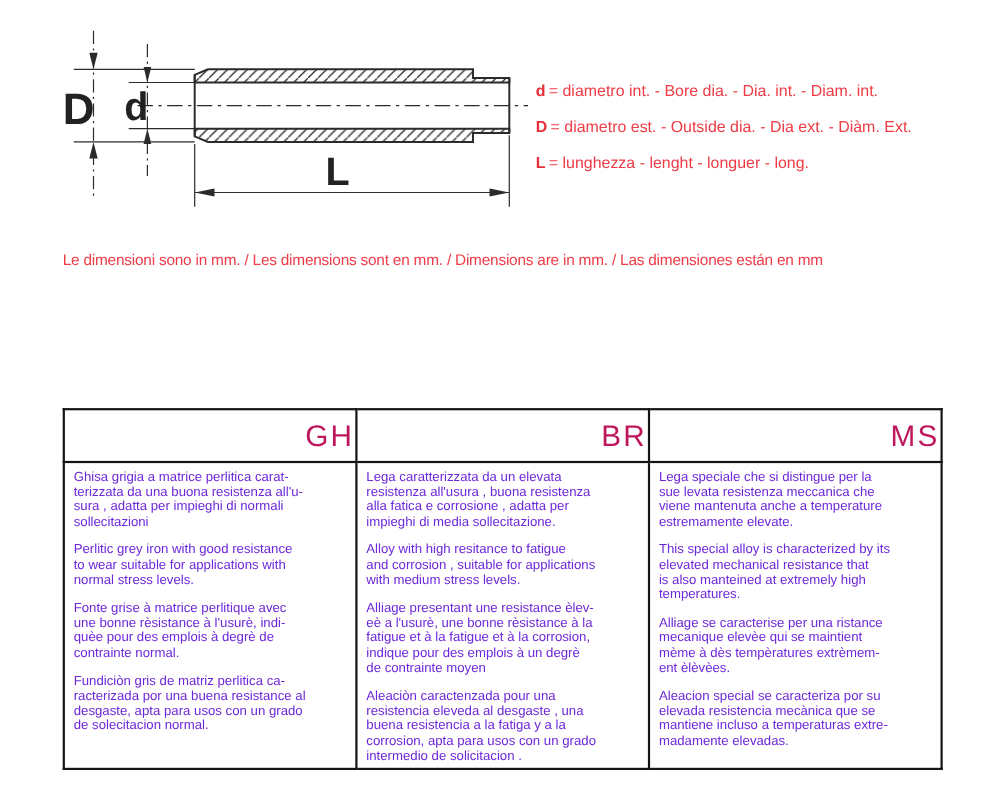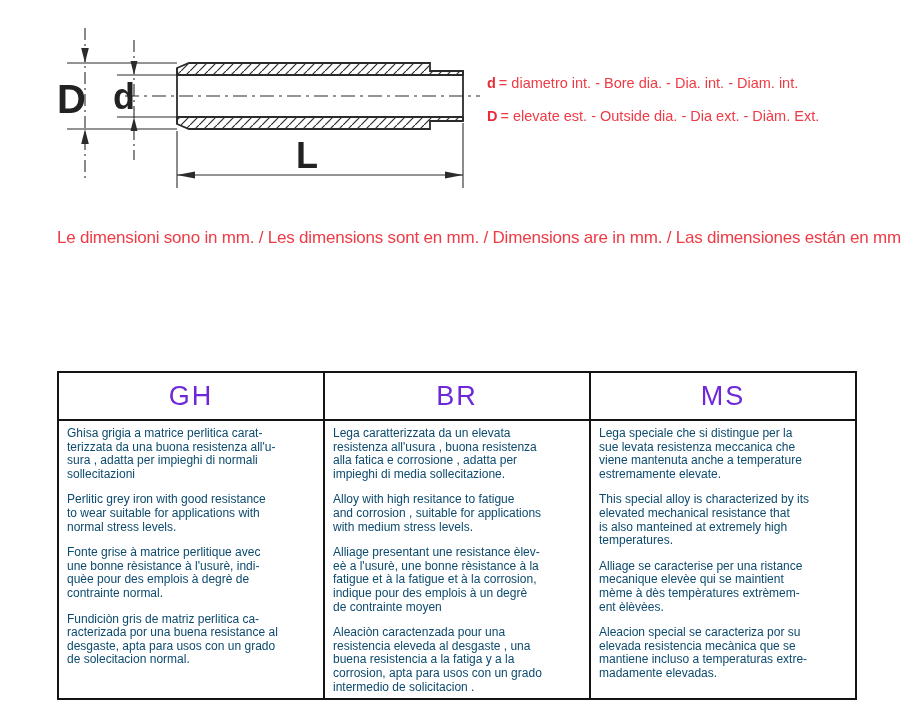--- a/index.html
+++ b/index.html
@@ -12,36 +12,36 @@
   .drawing { position:absolute; left:55px; top:8px; }
 
   
   .legend { position:absolute; left:487px; top:56px; color:#ee3b46;margin-top:20px; }
   .legend-line { font-size:14.5px; line-height:15px; margin-bottom:18px; white-space:nowrap; }
   .legend-sym { font-weight:bold; color:#e62e38; margin-right:3px; }
 
   
   .units-note {
     position:absolute; left:57px; top:228px; width:840px;
-    color:#ee3b46; font-size:17px; letter-spacing:-0.2px; white-space:nowrap;
+    color:#ee3b46; font-size:14px; letter-spacing:-0.2px; white-space:nowrap;
   }
 
   
   .mat-table {
     position:absolute; left:57px; top:371px; width:800px;
     border-collapse:collapse; table-layout:fixed;
   }
   .mat-table th, .mat-table td { border:2px solid #141414; }
   .mat-table th {
     height:44px; font-size:27px; font-weight:400; letter-spacing:2px;
-    color:#6d28d9; text-align:center; vertical-align:middle;
+    color:#be185d; text-align:right; vertical-align:middle;
   }
   .mat-table td {
     vertical-align:top; padding:6px 8px 4px 8px;
-    color:#0c4a6e; font-size:12px; line-height:13.6px;
+    color:#6d28d9; font-size:12px; line-height:13.6px;
   }
   .mat-table td p { margin:0 0 12px 0; white-space:pre-line; }
   .mat-table td p:last-child { margin-bottom:0; }
 </style>
 </head>
 <body>
 
 <div class="page">
 
   <svg class="drawing" width="430" height="205" viewBox="0 0 430 205">
@@ -88,21 +88,24 @@
     <text x="2" y="105" font-size="40" font-weight="bold" fill="#222">D</text>
     <text x="58" y="101" font-size="36" font-weight="bold" fill="#222">d</text>
     <text x="252" y="160" font-size="36" font-weight="bold" fill="#222" text-anchor="middle">L</text>
   </svg>
 
   <div class="legend">
     <div class="legend-line">
       <span class="legend-sym">d</span><span>= diametro int. - Bore dia. - Dia. int. - Diam. int.</span>
     </div>
     <div class="legend-line">
-      <span class="legend-sym">D</span><span>= elevate est. - Outside dia. - Dia ext. - Diàm. Ext.</span>
+      <span class="legend-sym">D</span><span>= diametro est. - Outside dia. - Dia ext. - Diàm. Ext.</span>
+    </div>
+    <div class="legend-line">
+      <span class="legend-sym">L</span><span>= lunghezza - lenght - longuer - long.</span>
     </div>
   </div>
 
   <div class="units-note">Le dimensioni sono in mm. / Les dimensions sont en mm. / Dimensions are in mm. / Las dimensiones están en mm</div>
 
   <table class="mat-table">
     <thead>
       <tr>
         <th>GH</th>
         <th>BR</th>

